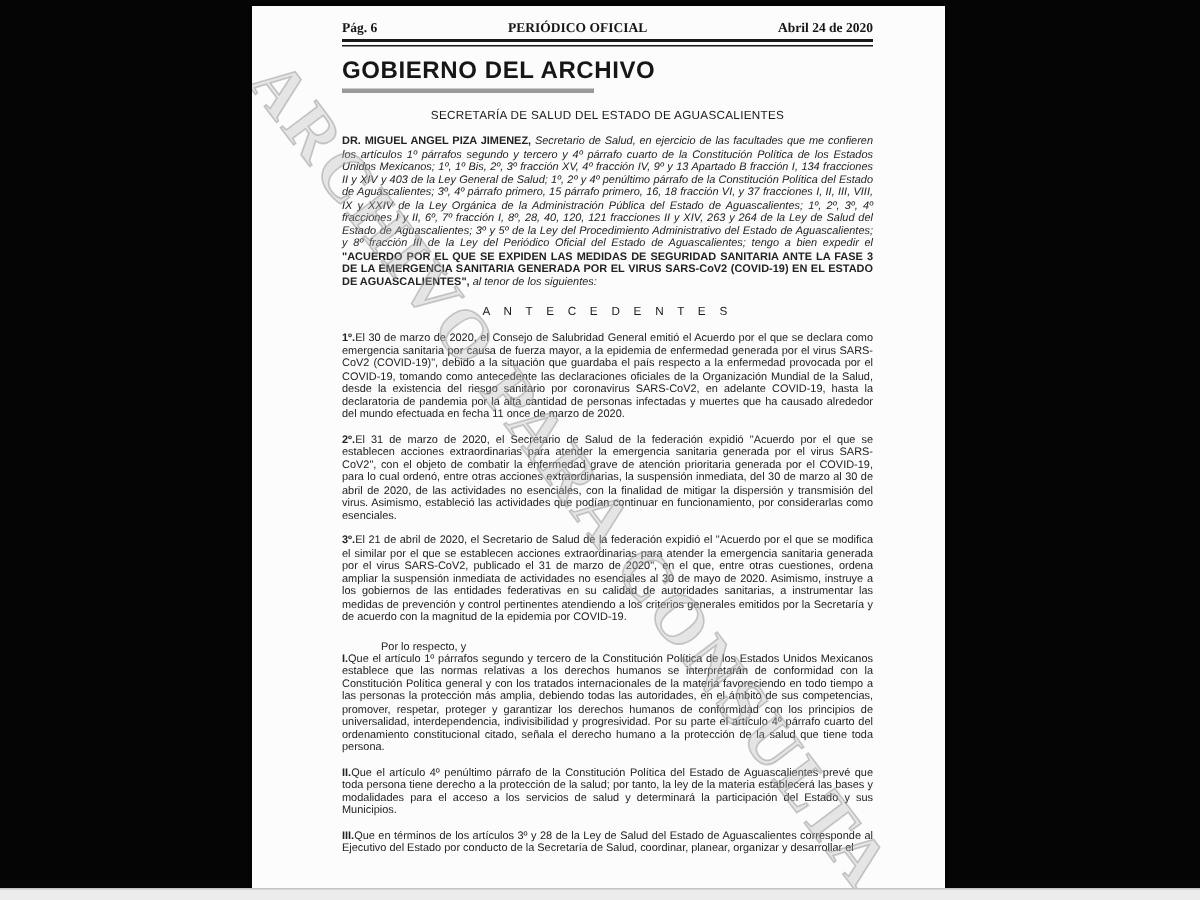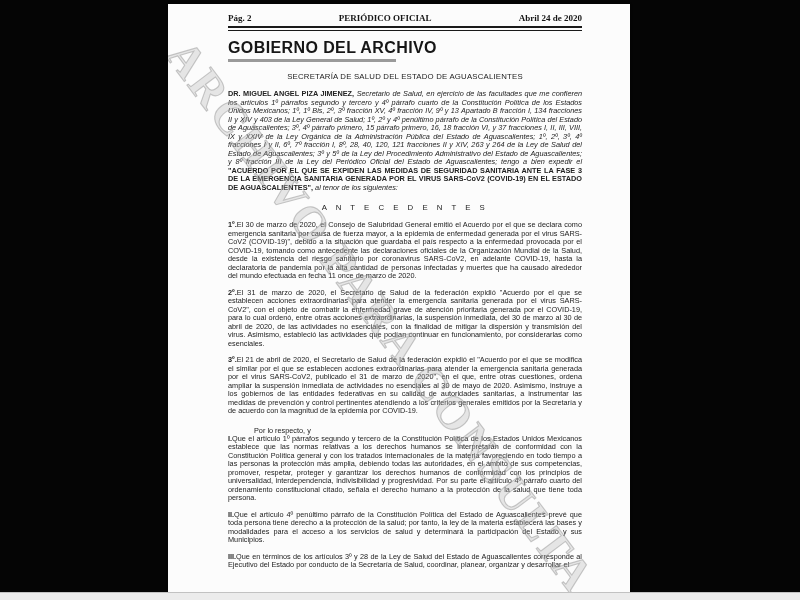--- a/index.html
+++ b/index.html
@@ -108,21 +108,21 @@
 </head>
 <body>
 
 <div class="page">
 
   <div class="watermark">ARCHIVO PARA CONSULTA</div>
 
   <div class="content">
 
     <div class="hdr-row">
-      <span>Pág. 2</span>
+      <span>Pág. 6</span>
       <span>PERIÓDICO OFICIAL</span>
       <span>Abril 24 de 2020</span>
     </div>
 
     <div class="rule"></div>
 
     <h1 class="masthead-title">GOBIERNO DEL ARCHIVO</h1>
     <div class="masthead-underline"></div>
 
     <div class="agency">SECRETARÍA DE SALUD DEL ESTADO DE AGUASCALIENTES</div>

